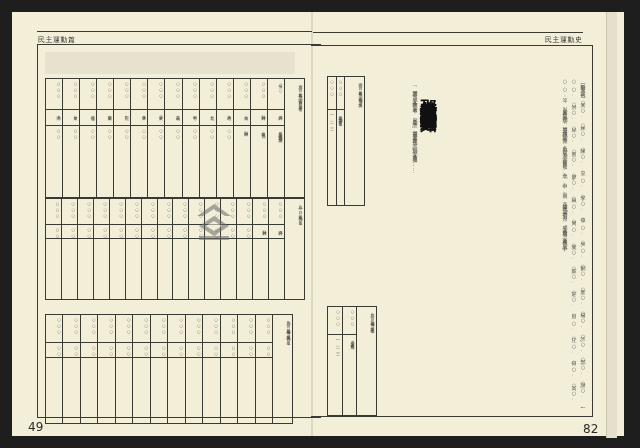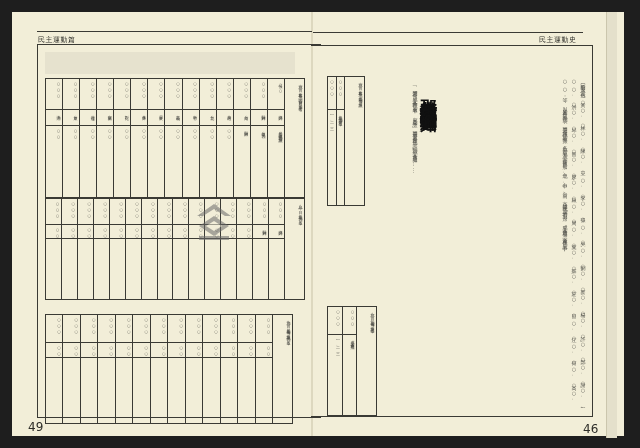--- a/index.html
+++ b/index.html
@@ -267,21 +267,21 @@
         <div class="cell cell-role">○○</div>
         <div class="cell cell-note"></div>
       </div>
     </div>
 
   <div class="page-num" style="left:16px;top:408px;">49</div>
 </div>
 
 <div class="page page-right">
   <div class="header-rule" style="left:0px;top:20px;width:270px;"></div>
-  <div class="running-head" style="left:226px;top:23px;">民主運動史</div>
+  <div class="running-head" style="left:232px;top:23px;">民主運動史</div>
   <div class="frame" style="left:-2px;top:33px;width:281px;height:370px;border-left:none;"></div>
 
   <div id="tbl-right-top" class="tbl" style="left:14px;top:64px;width:36px;height:128px;">
       <div class="col" style="width: 20px;">
         <div class="cell" style="height: 100%;">六月十一日 全島各地 代表籌備 會議</div>
       </div>
       <div class="col" style="flex: 1 1 0%;">
         <div class="cell cell-name">○○○</div>
         <div class="cell cell-note">各地代表出席名單</div>
       </div>
@@ -303,21 +303,21 @@
         <div class="cell cell-note">一、二、三</div>
       </div>
     </div>
 
   <div class="body-text" style="left:54px;top:72px;width:52px;height:200px;">「籌備會」成立大會的代表名單，究竟是誰？籌備委員會各代表一一收到成立大會通知，……</div>
 
   <div class="headline" style="left:107px;top:74px;height:330px;">那些籌備會議代表接到成立大會通知？</div>
 
   <div class="body-text" style="left:134px;top:66px;width:140px;height:330px;">當時出席人士包括，黃○○、林○○、陳○○、王○○、李○○、張○○、吳○○、劉○○、蔡○○、楊○○、許○○、鄭○○、謝○○、郭○○、洪○○、邱○○、曾○○、廖○○、賴○○、周○○、葉○○、蘇○○、莊○○、呂○○、江○○、何○○、高○○、羅○○等，以上皆為各地方代表。籌備會議代表推派，各縣市地方人士亦前往參加，台北、台中、台南、高雄等地代表均有出席，成立大會通知一一寄達各代表手中。</div>
 
-  <div class="page-num" style="left:270px;top:410px;">46</div>
+  <div class="page-num" style="left:270px;top:410px;">82</div>
 </div>
 
 <div class="watermark">
   <svg class="wm-logo" viewBox="0 0 38 40">
     <polygon points="19,2 36,14 30,14 19,7 8,14 2,14" fill="#6a6a6a"></polygon>
     <polygon points="19,14 34,24 19,34 4,24" fill="#6a6a6a"></polygon>
     <polygon points="19,19 27,24 19,29 11,24" fill="#f2eed8"></polygon>
     <rect x="4" y="34" width="30" height="4" fill="#6a6a6a"></rect>
   </svg>
 </div>

